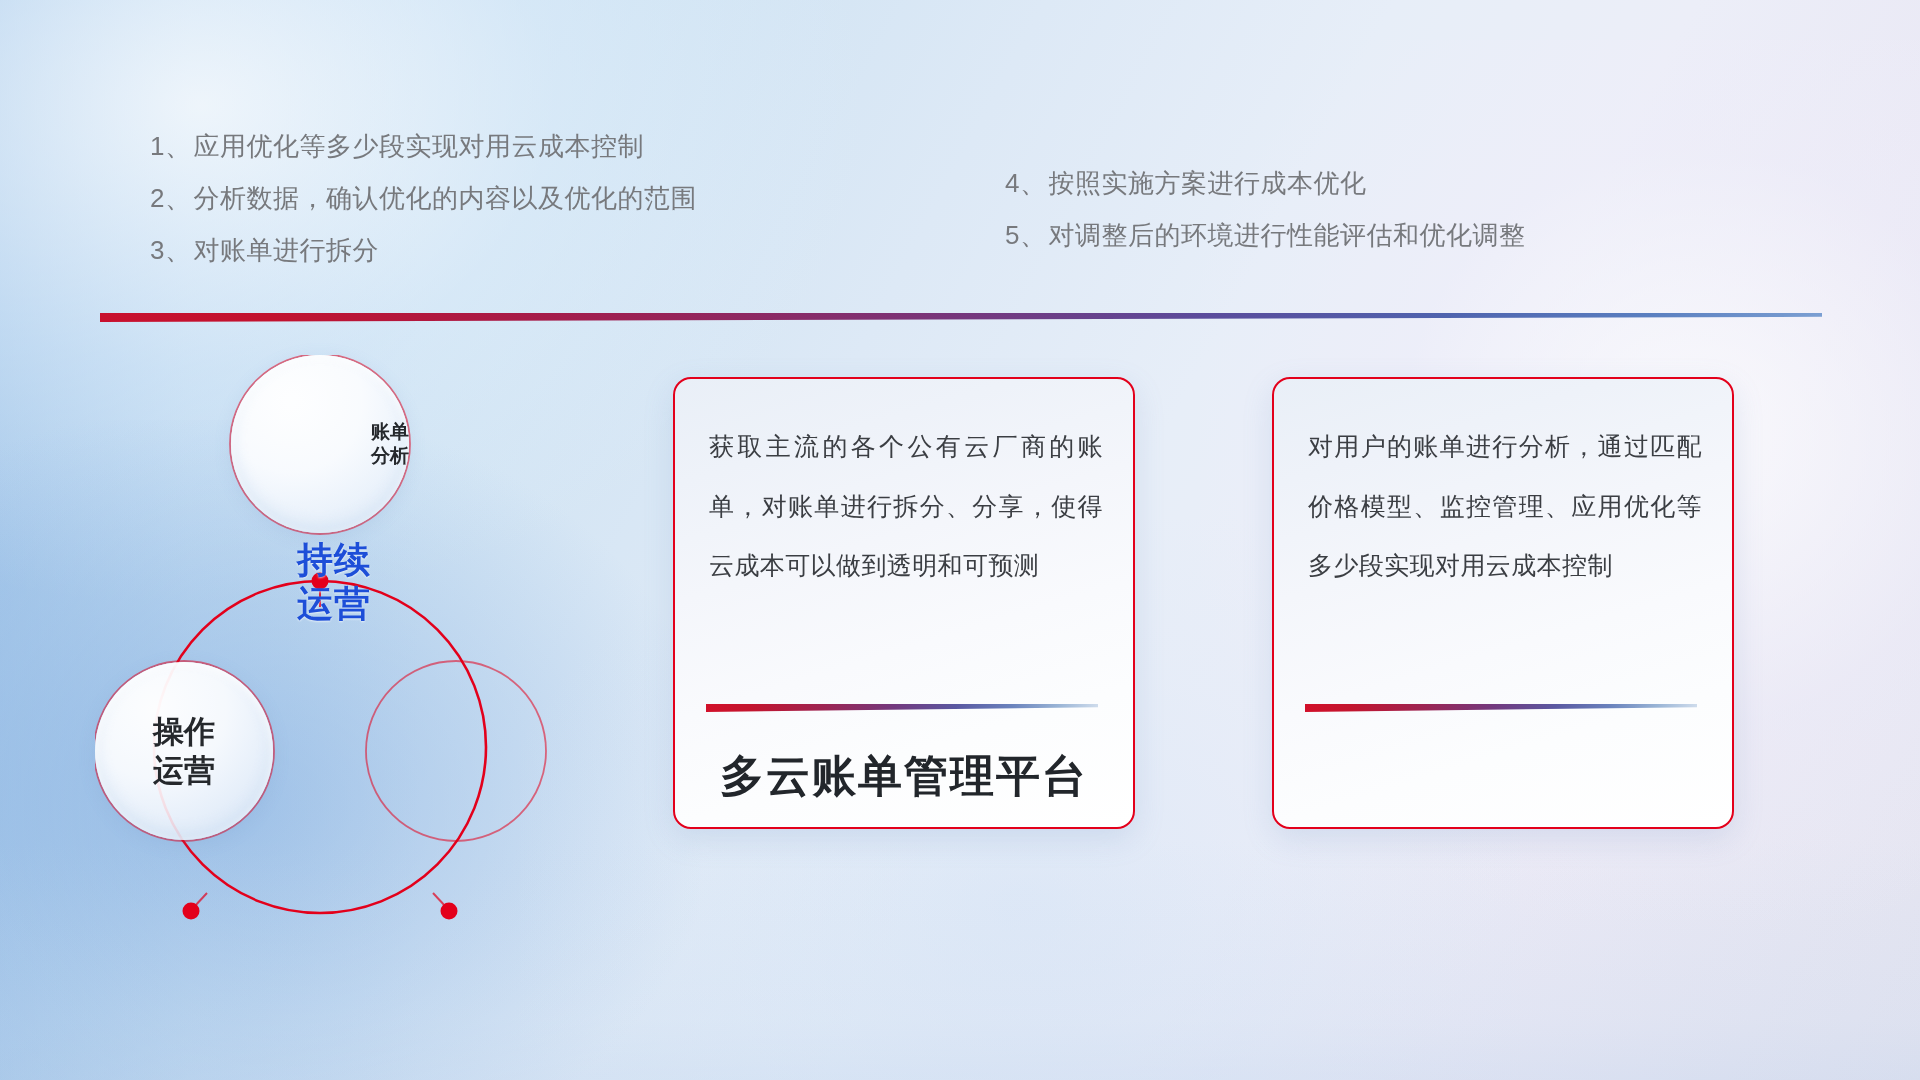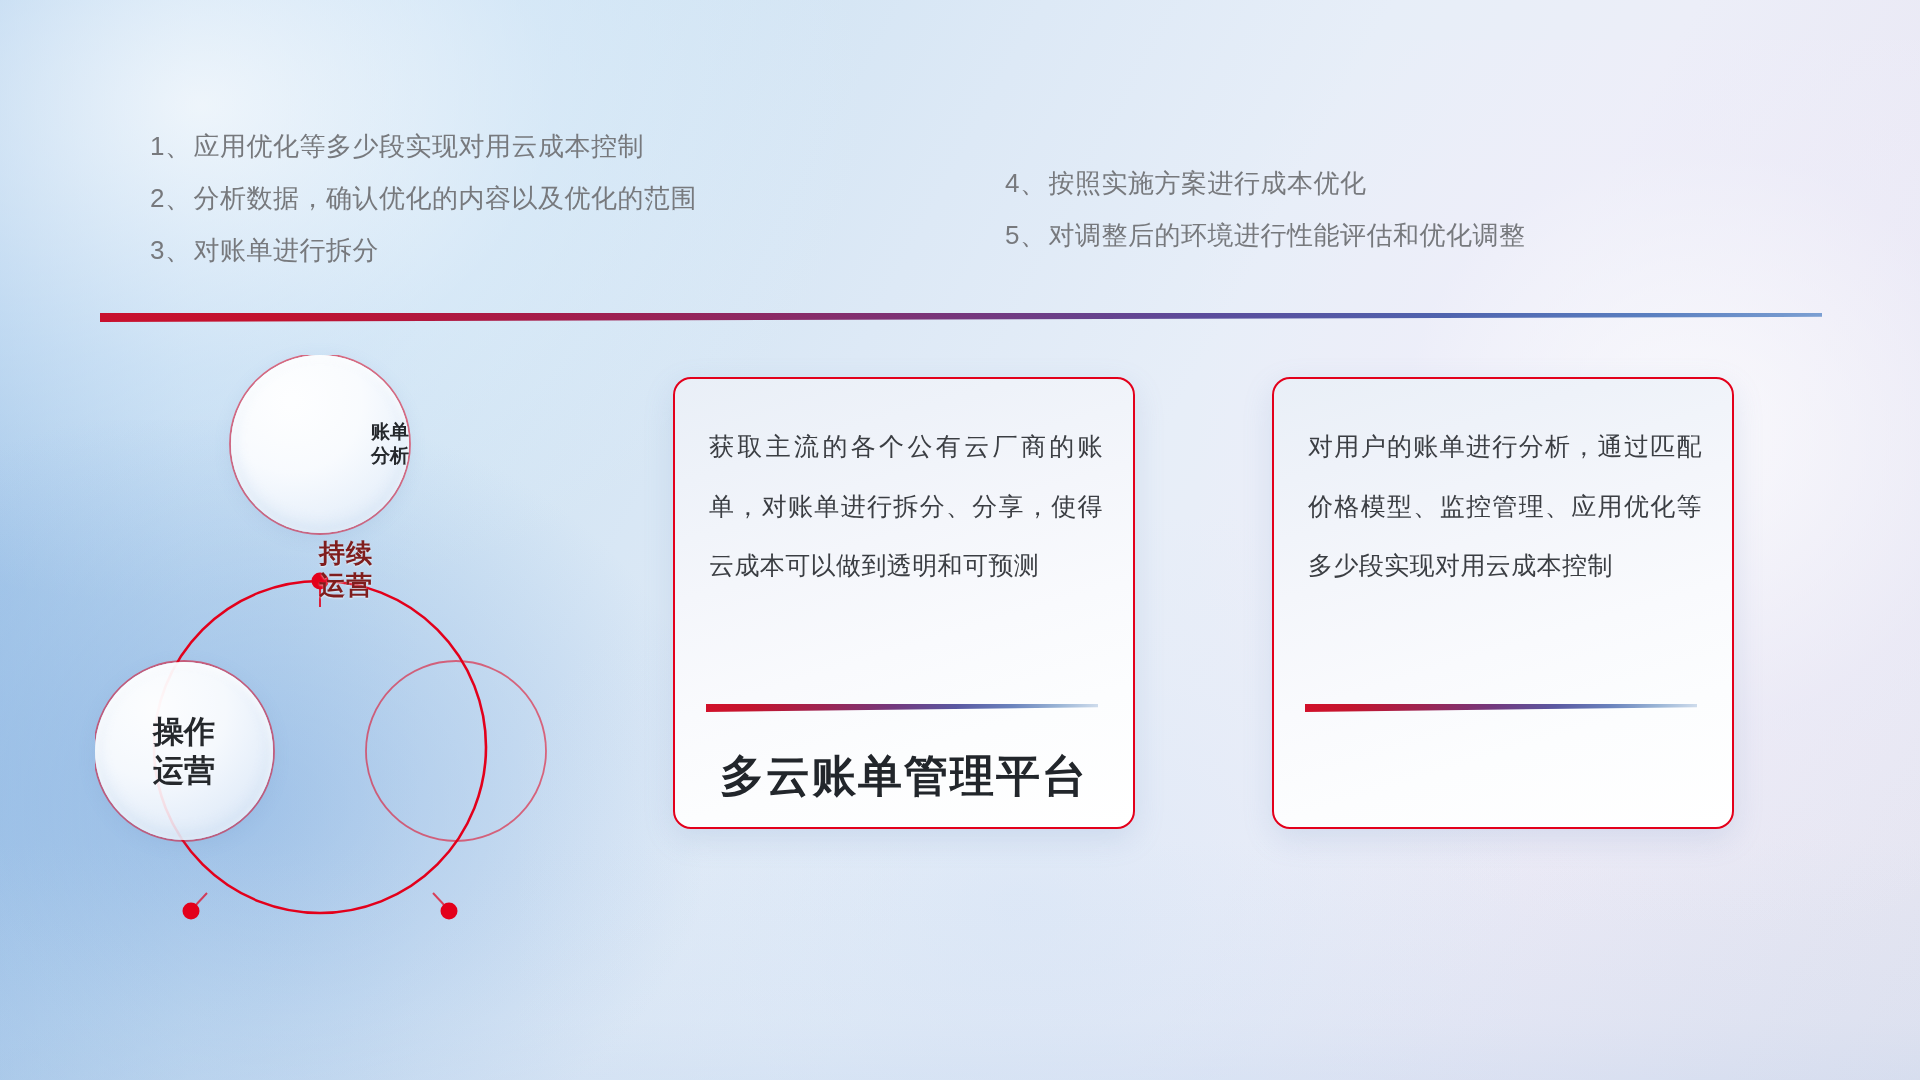--- a/index.html
+++ b/index.html
@@ -170,27 +170,27 @@
     color: #25282c;
     font-weight: 700;
     line-height: 1.26;
   }
   .bubble-top    { left: 136px;  top: 0px;   width: 178px; height: 178px; font-size: 19px; justify-content: flex-end; }
   .bubble-left   { left: 0px;    top: 307px; width: 178px; height: 178px; font-size: 31px; }
   .bubble-right  { left: 272px;  top: 307px; width: 178px; height: 178px; font-size: 25px; }
 
   .venn-center-label {
     position: absolute;
-    left: 156px;
+    left: 144px;
     top: 183px;
     width: 190px;
     text-align: center;
-    color: #7f1d1d;
+    color: #1d4ed8;
     font-weight: 900;
-    font-size: 26px;
+    font-size: 36px;
     line-height: 1.22;
     letter-spacing: 1px;
     text-shadow: 0 1px 2px rgba(255,255,255,0.65);
   }
 
   
   .card {
     position: absolute;
     top: 377px;
     width: 458px;

